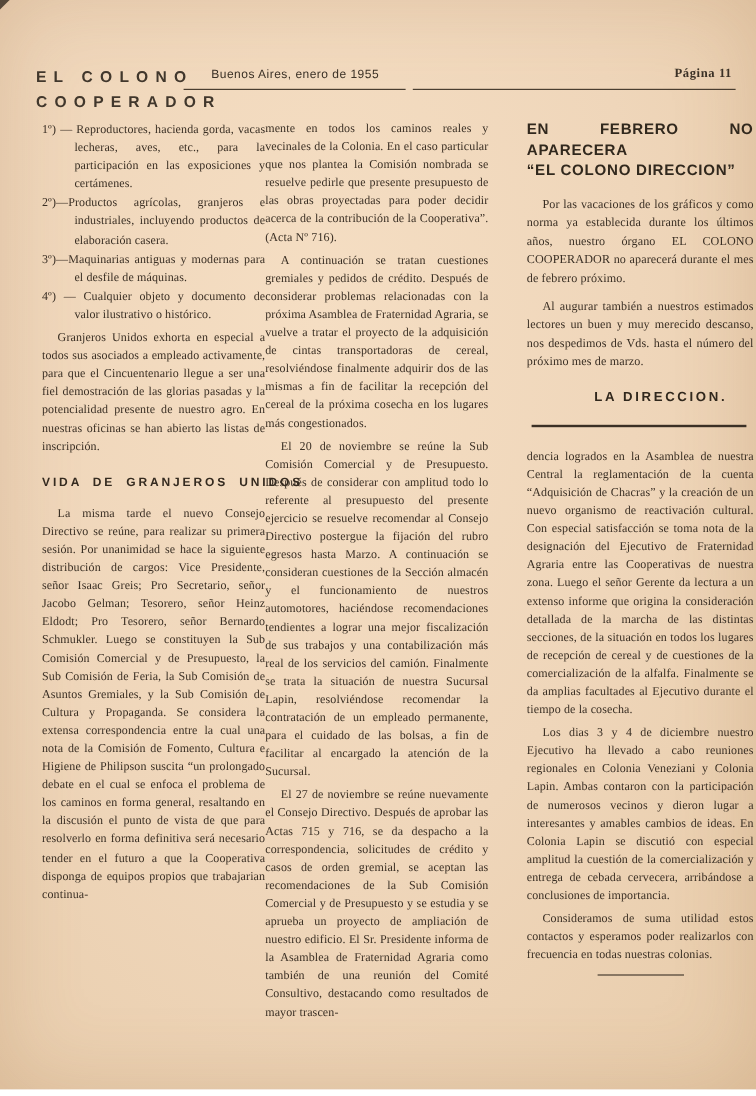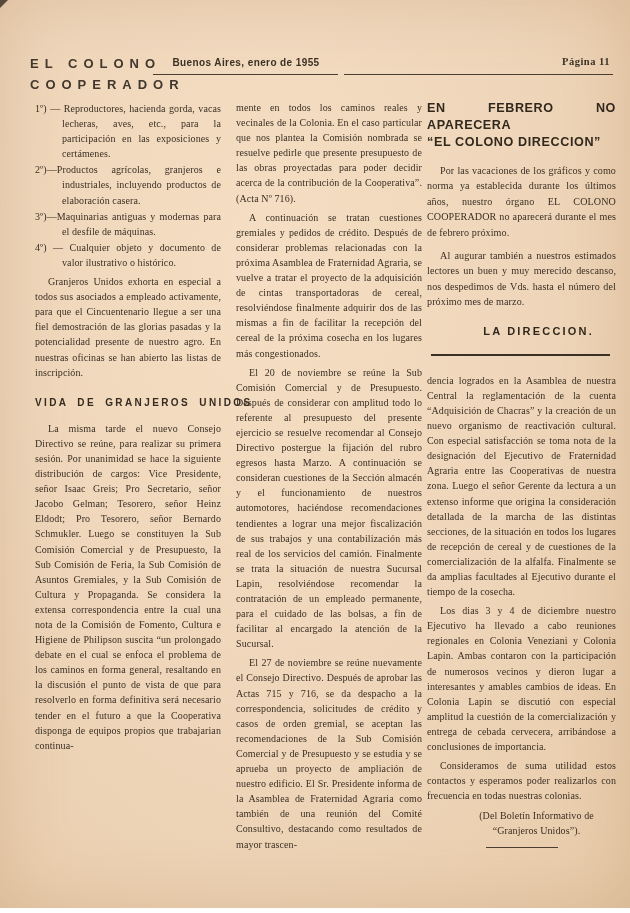--- a/index.html
+++ b/index.html
@@ -22,38 +22,38 @@
   
   .masthead{
     position:absolute;left:30px;top:53px;
     font-family:"Liberation Sans", sans-serif;
     font-weight:bold;font-size:13px;letter-spacing:6px;
     line-height:21px;color:#41372c;white-space:nowrap;
   }
   .dateline{
     position:absolute;left:150px;top:57px;width:192px;
     text-align:center;font-family:"Liberation Sans", sans-serif;
-    font-weight:bold;font-size:10px;letter-spacing:.4px;color:#3b3126;
+    font-weight:normal;font-size:10px;letter-spacing:.4px;color:#3b3126;
   }
   .pagenum{
     position:absolute;right:20px;top:56px;
     font-weight:bold;font-size:10.5px;letter-spacing:.5px;color:#3b3126;
   }
   .hrule{position:absolute;border-top:1.6px solid #4a3e30;height:0;}
   .rule-center{left:153px;top:74px;width:185px;}
   .rule-right{left:344px;top:74px;width:269px;}
   
   .col{
     position:absolute;top:100px;
     font-size:10px;line-height:15.1px;
     text-align:justify;letter-spacing:.1px;margin-left:15px;
   }
   .col1{left:20px;width:186px;}
-  .col2{left:221px;width:186px;}
-  .col3{left:412px;width:189px;}
+  .col2{left:206px;width:186px;}
+  .col3{left:424px;width:189px;}
   p{margin:0;}
   .para{margin-top:4px;text-indent:13px;}
   .cont{margin-top:0;text-indent:0;}
   .hang{padding-left:27px;text-indent:-27px;margin-top:1px;}
   .section-heading{
     font-family:"Liberation Sans", sans-serif;font-weight:bold;
     font-size:10px;letter-spacing:2.4px;word-spacing:4px;
     margin:15px 0 11px;color:#352b20;white-space:nowrap;
   }
   
@@ -122,17 +122,16 @@
         <div>“EL COLONO DIRECCION”</div>
       </div>
       <p class="para">Por las vacaciones de los gráficos y como norma ya establecida durante los últimos años, nuestro órgano EL COLONO COOPERADOR no aparecerá durante el mes de febrero próximo.</p>
       <p class="para">Al augurar también a nuestros estimados lectores un buen y muy merecido descanso, nos despedimos de Vds. hasta el número del próximo mes de marzo.</p>
       <div class="signature">LA DIRECCION.</div>
     </div>
     <div class="heavy-rule"></div>
     <p class="cont after-rule">dencia logrados en la Asamblea de nuestra Central la reglamentación de la cuenta “Adquisición de Chacras” y la creación de un nuevo organismo de reactivación cultural. Con especial satisfacción se toma nota de la designación del Ejecutivo de Fraternidad Agraria entre las Cooperativas de nuestra zona. Luego el señor Gerente da lectura a un extenso informe que origina la consideración detallada de la marcha de las distintas secciones, de la situación en todos los lugares de recepción de cereal y de cuestiones de la comercialización de la alfalfa. Finalmente se da amplias facultades al Ejecutivo durante el tiempo de la cosecha.</p>
     <p class="para">Los dias 3 y 4 de diciembre nuestro Ejecutivo ha llevado a cabo reuniones regionales en Colonia Veneziani y Colonia Lapin. Ambas contaron con la participación de numerosos vecinos y dieron lugar a interesantes y amables cambios de ideas. En Colonia Lapin se discutió con especial amplitud la cuestión de la comercialización y entrega de cebada cervecera, arribándose a conclusiones de importancia.</p>
     <p class="para">Consideramos de suma utilidad estos contactos y esperamos poder realizarlos con frecuencia en todas nuestras colonias.</p>
-    <div class="attribution">(Del Boletín Informativo de “Granjeros Unidos”).</div>
     <div class="end-rule"></div>
   </section>
 
 </div>
 
 </body></html>

